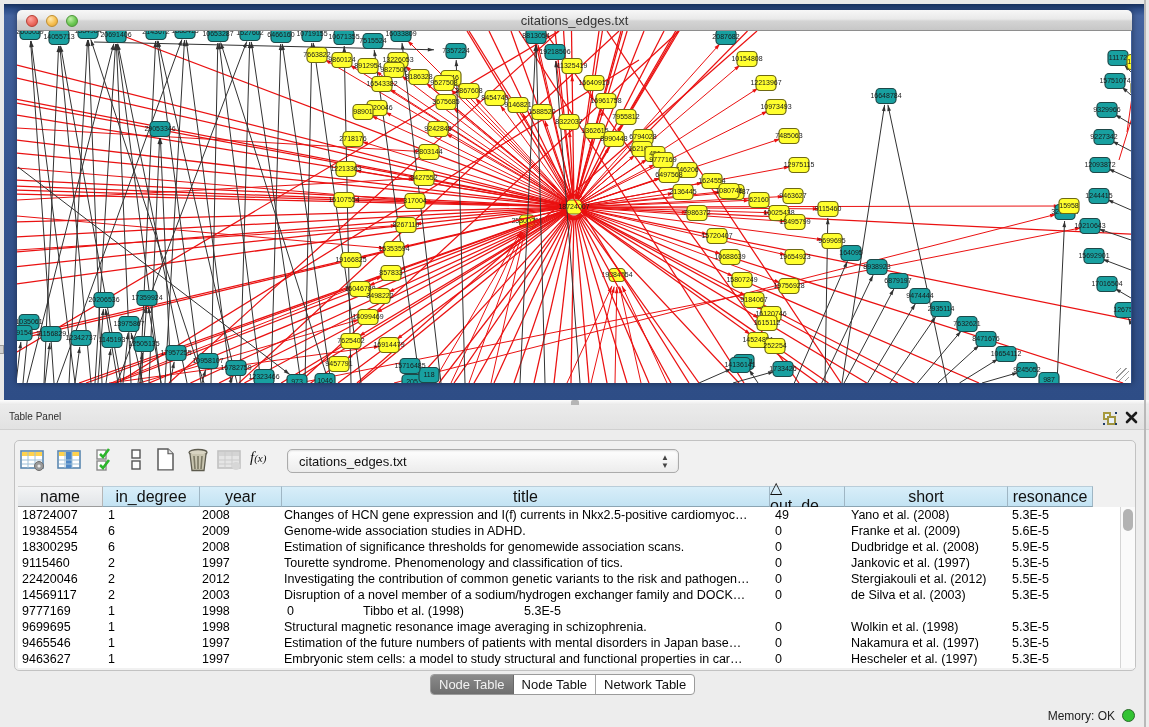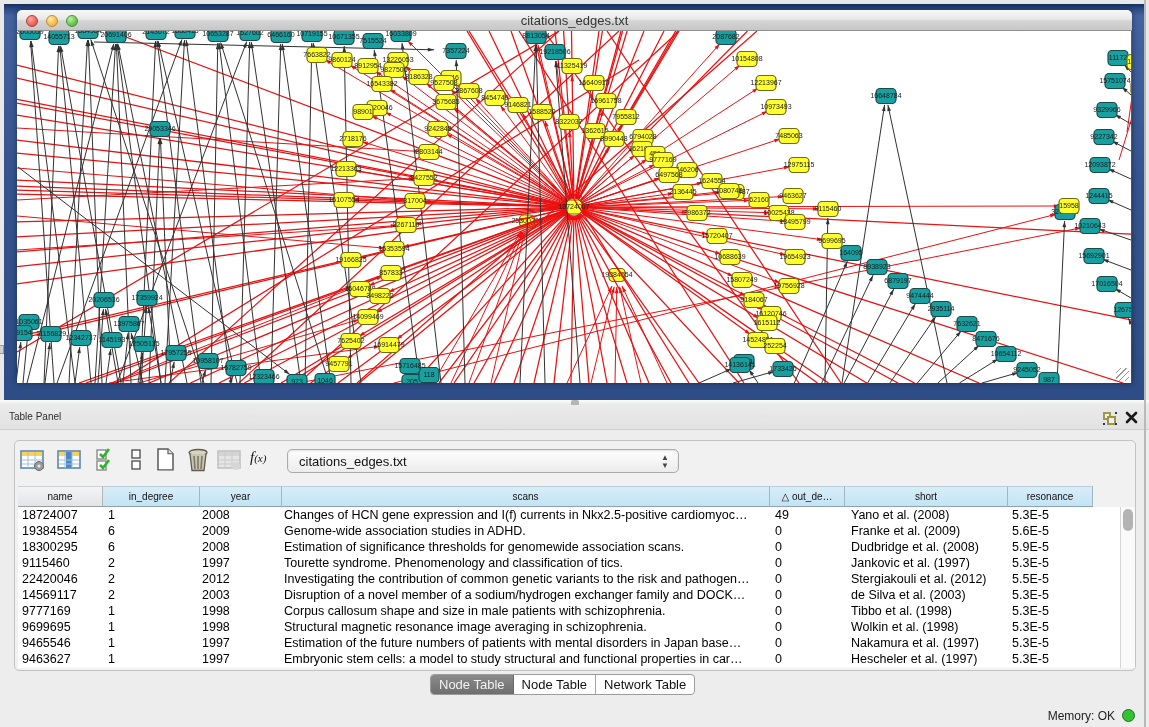--- a/index.html
+++ b/index.html
@@ -22,21 +22,21 @@
 .fsq{position:absolute;border:2px solid #a79a3e;background:#e9f1fa}
 .fdot{position:absolute;width:2px;height:2px;background:#1c3a66}
 .closex{position:absolute;left:1125px;top:6px}
 .panelbg{position:absolute;left:0;top:430px;width:1149px;height:297px;background:#ededed}
 .subpanel{position:absolute;left:14px;top:440px;width:1122px;height:231px;border:1px solid #c2c2c2;border-radius:5px;background:#f1f1f1}
 .toolbar{position:absolute;left:14px;top:446px;height:30px;width:1100px}
 .ti{position:absolute;top:2px}
 .combo{position:absolute;left:273px;top:3px;width:392px;height:24px;background:linear-gradient(180deg,#fefefe,#ececec);border:1px solid #ababab;border-radius:5px;box-shadow:inset 0 1px 2px rgba(0,0,0,.12)}
 .combo .txt{position:absolute;left:11px;top:4px;font-size:13px;color:#111}
 .combo .ar{position:absolute;right:9px;top:4px;font-size:8px;color:#444;line-height:8px;text-align:center}
-.thead{position:absolute;left:18px;top:486px;width:1117px;height:21px;display:flex;font-size:10px}
+.thead{position:absolute;left:18px;top:486px;width:1117px;height:21px;display:flex;font-size:16px}
 .th{border-right:1px solid #9fb6c4;background:linear-gradient(180deg,#d8eef9,#c3e3f3);display:flex;align-items:center;justify-content:center;color:#111;height:21px;border-top:1px solid #b9cdd9;border-bottom:1px solid #8ba4b2}
 .th.gray{background:linear-gradient(180deg,#f3f4f5,#e2e5e8);border-right:1px solid #b5b5b5;border-top:1px solid #cfcfcf;border-bottom:1px solid #9c9c9c}
 .tbody{position:absolute;left:18px;top:507px;width:1102px;height:161px;background:#fff;overflow:hidden;font-size:12.5px}
 .tr{display:flex;height:16px;line-height:16px;white-space:nowrap}
 .td{overflow:hidden}
 .c0{width:85px;padding-left:4px}.c1{width:97px;padding-left:5px}.c2{width:82px;padding-left:2px}
 .c3{width:488px;padding-left:2px}.c4{width:75px;padding-left:5px}.c5{width:163px;padding-left:6px}.c6{width:79px;padding-left:4px}
 .vsb{position:absolute;left:1120px;top:507px;width:15px;height:161px;background:#fafafa;border-left:1px solid #d5d5d5}
 .vsb .thumb{position:absolute;left:2px;top:2px;width:10px;height:22px;border-radius:5px;background:#b3b3b3}
 .tabs{position:absolute;left:430px;top:674px;height:21px;display:flex;font-size:13px;border:1px solid #9b9b9b;border-radius:4px;background:#fff;overflow:hidden}
@@ -898,21 +898,21 @@
 
   <div class="combo">
       <div class="txt">citations_edges.txt</div>
       <div class="ar">▲<br>▼</div>
     </div>
  </div>
  <div class="thead">
    <div class="th gray" style="width:85px">name</div>
    <div class="th" style="width:97px">in_degree</div>
    <div class="th" style="width:82px">year</div>
-   <div class="th" style="width:488px">scans</div>
+   <div class="th" style="width:488px">title</div>
    <div class="th" style="width:75px">△ out_de…</div>
    <div class="th" style="width:163px">short</div>
    <div class="th" style="width:85px">resonance</div>
  </div>
  <div class="tbody">
 <div class="tr">
       <div class="td c0">18724007</div>
       <div class="td c1">1</div>
       <div class="td c2">2008</div>
       <div class="td c3">Changes of HCN gene expression and I(f) currents in Nkx2.5-positive cardiomyoc…</div>
@@ -962,21 +962,20 @@
       <div class="td c2">2003</div>
       <div class="td c3">Disruption of a novel member of a sodium/hydrogen exchanger family and DOCK…</div>
       <div class="td c4">0</div>
       <div class="td c5">de Silva et al. (2003)</div>
       <div class="td c6">5.3E-5</div>
     </div>
 <div class="tr">
       <div class="td c0">9777169</div>
       <div class="td c1">1</div>
       <div class="td c2">1998</div>
-      <div class="td c3">Corpus callosum shape and size in male patients with schizophrenia.</div>
       <div class="td c4">0</div>
       <div class="td c5">Tibbo et al. (1998)</div>
       <div class="td c6">5.3E-5</div>
     </div>
 <div class="tr">
       <div class="td c0">9699695</div>
       <div class="td c1">1</div>
       <div class="td c2">1998</div>
       <div class="td c3">Structural magnetic resonance image averaging in schizophrenia.</div>
       <div class="td c4">0</div>

